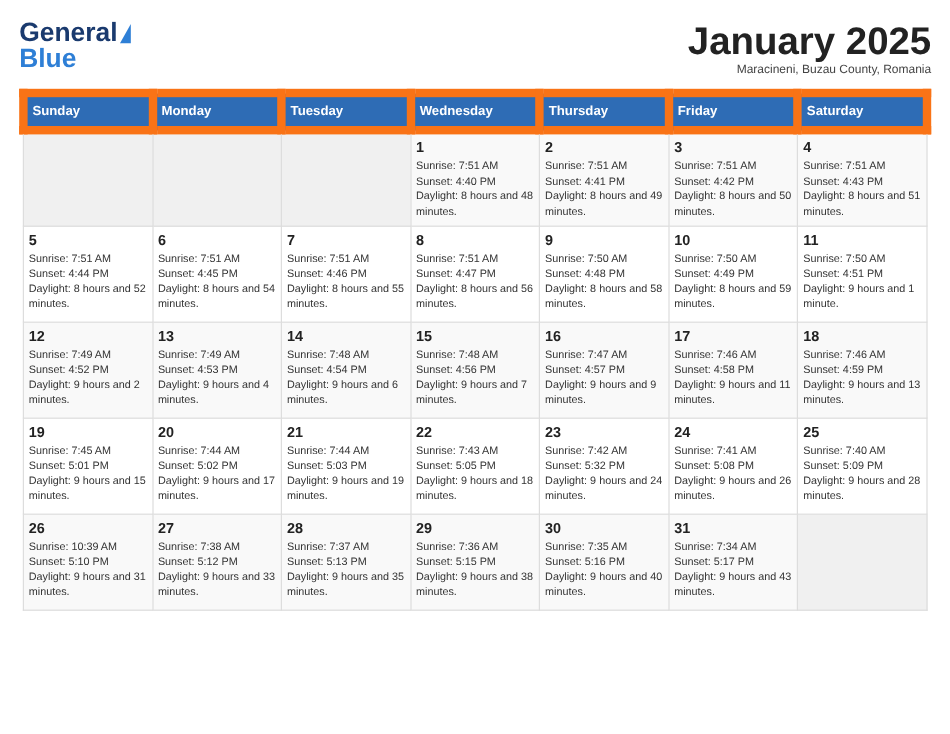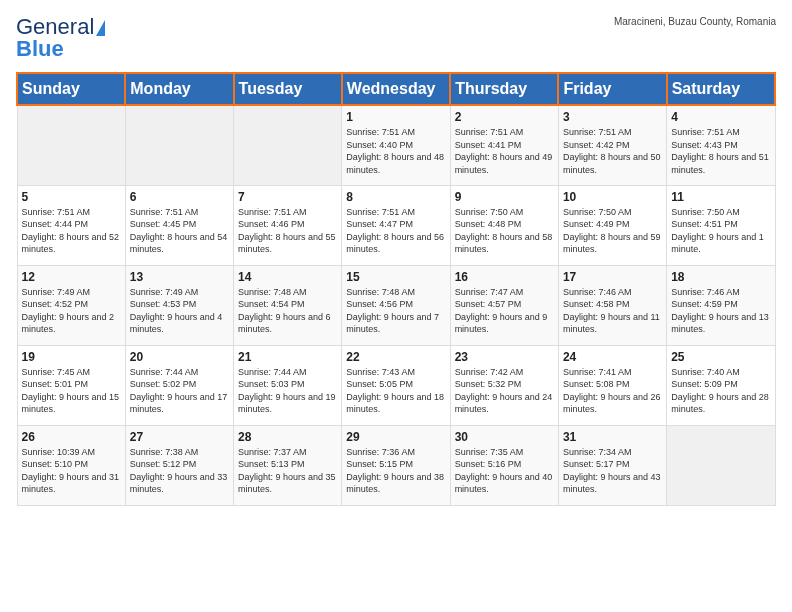--- a/index.html
+++ b/index.html
@@ -16,21 +16,21 @@
       align-items: flex-start;
       margin-bottom: 10px;
     }
     .logo {
       display: flex;
       flex-direction: column;
       align-items: flex-start;
     }
     .logo-text {
       font-size: 22px;
-      font-weight: normal;
+      font-weight: bold;
       color: #1a3a6e;
       line-height: 1;
     }
     .title-area {
       text-align: right;
     }
     .cal-title {
       font-size: 32px;
       font-weight: bold;
       color: #222;
@@ -43,24 +43,24 @@
       width: 100%;
       border-collapse: collapse;
       table-layout: fixed;
     }
     thead tr {
       background: #2e6cb5;
       color: #fff;
     }
     thead th {
       padding: 6px 4px;
-      font-size: 16px;
+      font-size: 11px;
       font-weight: bold;
       text-align: left;
-      border: 2px solid #f97316;
+      border: 7px solid #f97316;
     }
     tbody tr {
       background: #fff;
     }
     tbody tr:nth-child(odd) {
       background: #f9f9f9;
     }
     tbody td {
       vertical-align: top;
       padding: 4px 4px;
@@ -92,20 +92,21 @@
     <div style="display:flex;align-items:center;">
       <span class="logo-text">
         <span style="color:#1a3a6e;">General</span><span style="display:inline-block;width:0;height:0;border-left:9px solid transparent;border-bottom:16px solid #2e7fd6;margin:0 1px 0 2px;vertical-align:middle;"></span>
       </span>
     </div>
     <div style="display:flex;align-items:center;margin-top:-2px;text-align:right;">
       <span style="font-size:22px;font-weight:bold;color:#2e7fd6;">Blue</span>
     </div>
   </div>
   <div class="title-area">
+    <div class="cal-title">January 2025</div>
     <div class="cal-subtitle">Maracineni, Buzau County, Romania</div>
   </div>
 </div>
 
 <table>
   <thead>
     <tr>
       <th>Sunday</th>
       <th>Monday</th>
       <th>Tuesday</th>

